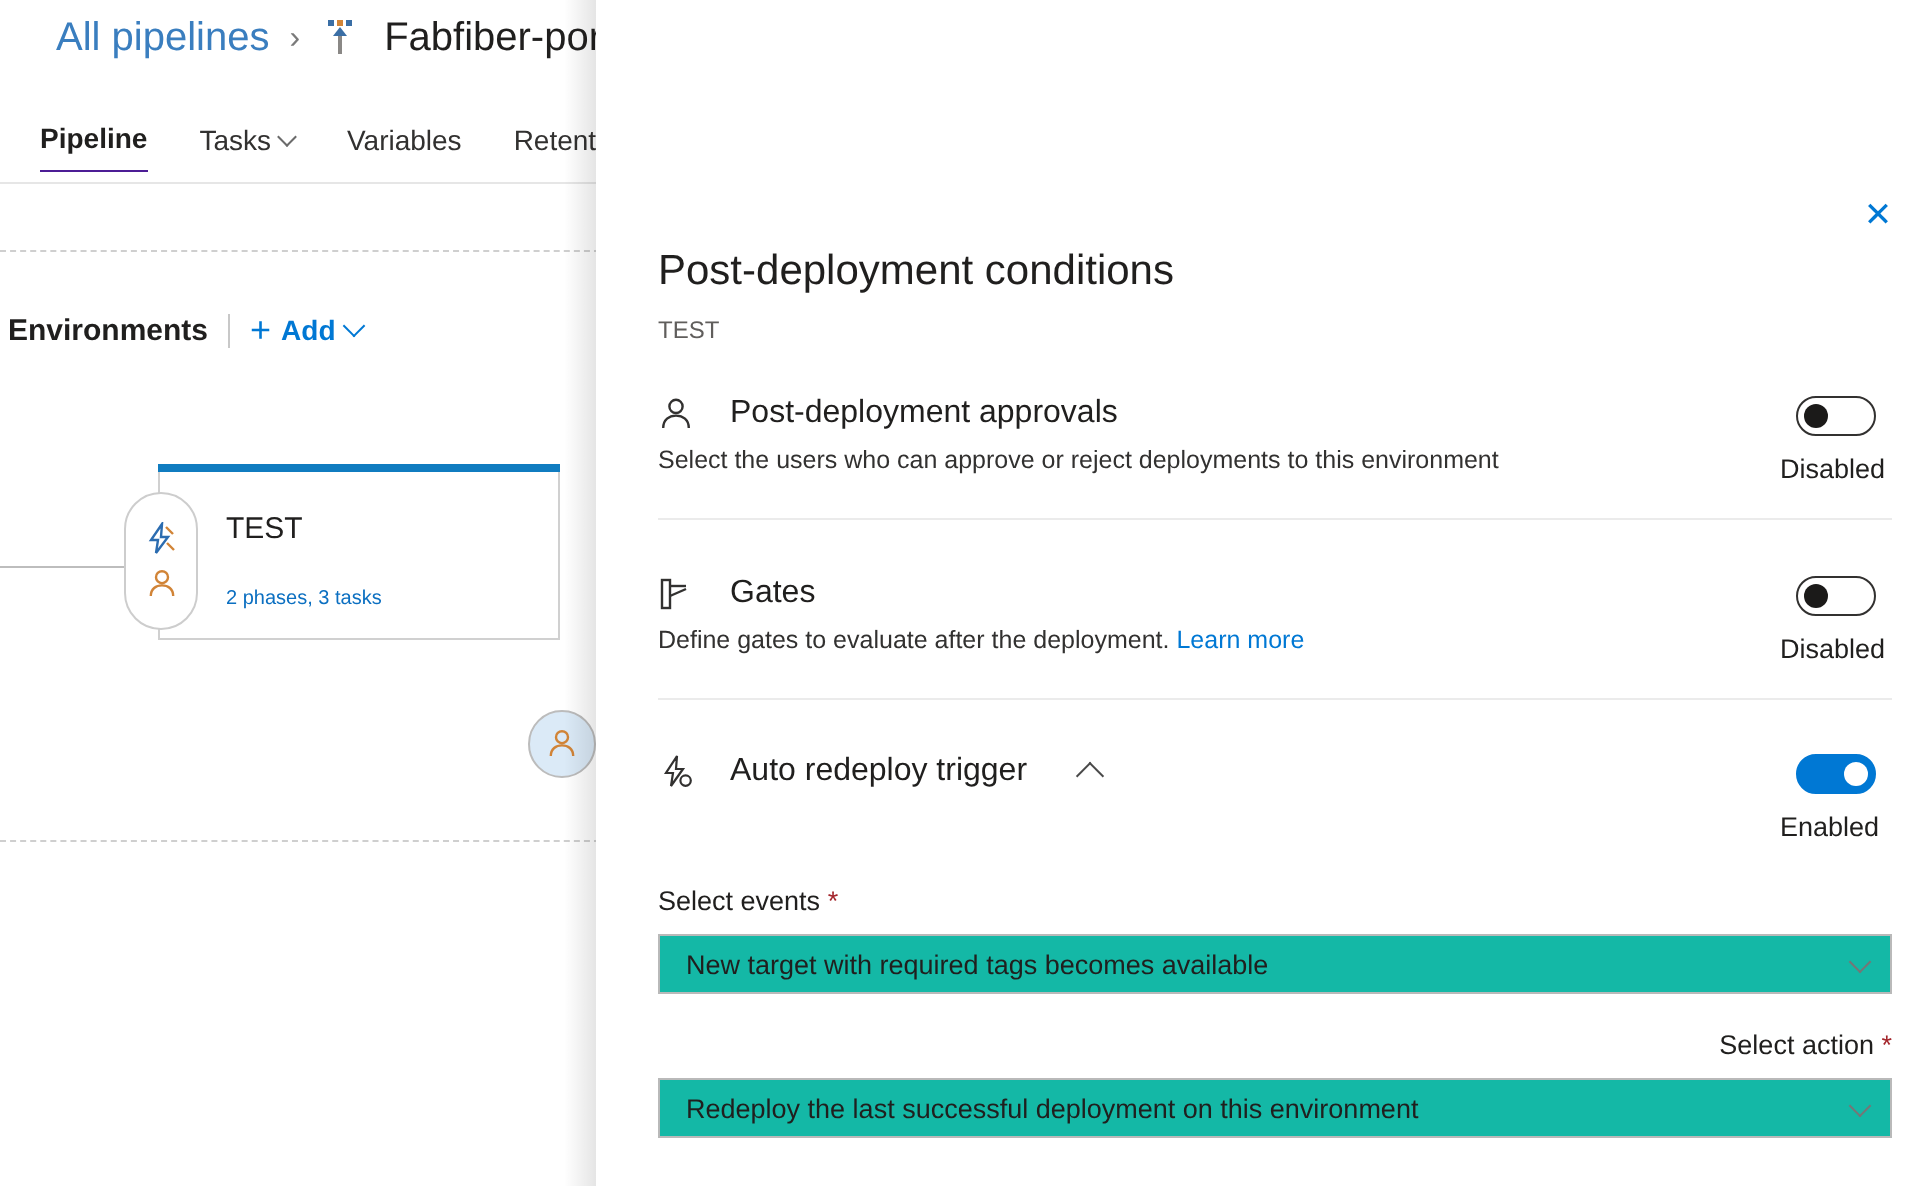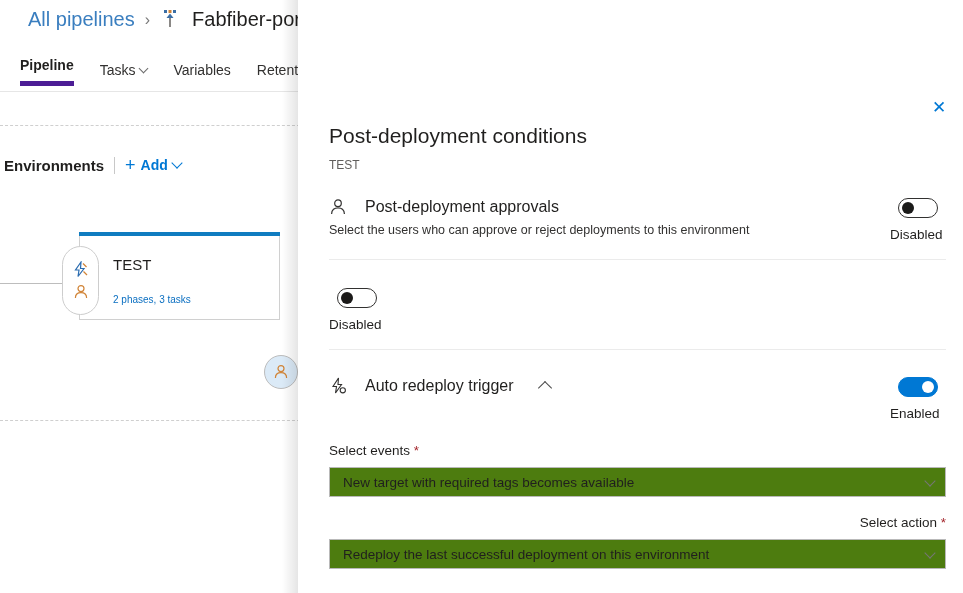--- a/index.html
+++ b/index.html
@@ -26,21 +26,21 @@
   .tb-save { color: #b4b2b0; }
   .tb-release { color: #201f1e; }
   .tb-plus { color: #0078d4; font-size: 21px; line-height: 1; font-weight: 300; }
   .chev { display: inline-block; width: 9px; height: 9px; border-right: 1.4px solid #6b6b6b;
           border-bottom: 1.4px solid #6b6b6b; transform: rotate(45deg); margin-bottom: 4px; }
   .ellipsis { font-size: 19px; color: #4a4a4a; letter-spacing: 2px; cursor: pointer; line-height: 0.6; }
 
   
   .tabs { position: absolute; left: 20px; top: 56px; display: flex; align-items: flex-end; gap: 26px; height: 30px; }
   .tab { font-size: 14px; color: #323130; padding-bottom: 8px; cursor: pointer; display: flex; align-items: center; gap: 5px; }
-  .tab.active { font-weight: bold; color: #201f1e; border-bottom: 5px solid #4c1d95; }
+  .tab.active { font-weight: bold; color: #201f1e; border-bottom: 1px solid #4c1d95; }
   .tab .chev { width: 7px; height: 7px; border-width: 1.2px; margin-bottom: 3px; }
   .tabs-rule { position: absolute; left: 0; top: 91px; width: 300px; height: 1px; background: #e6e6e6; }
 
   
   .canvas { position: absolute; left: 0; top: 92px; width: 300px; height: 501px; background: #fff; }
   .dash { position: absolute; left: 0; width: 300px; height: 0;
           border-top: 1px dashed #cfcfcf; }
   .env-head { position: absolute; left: 4px; top: 64px; display: flex; align-items: center; gap: 10px; }
   .env-title { font-size: 15px; font-weight: bold; color: #201f1e; }
   .vrule { width: 1px; height: 17px; background: #c8c8c8; }
@@ -86,21 +86,21 @@
   .toggle.on { background: #0078d4; border: 1px solid #0078d4; }
   .toggle.on .knob { position: absolute; right: 3px; top: 3px; width: 12px; height: 12px; border-radius: 50%; background: #fff; }
   .toggle-label { font-size: 13.5px; color: #201f1e; min-width: 56px; }
   .divider { position: absolute; left: 31px; width: 617px; height: 1px; background: #ebebeb; }
 
   .up-chev { display: inline-block; width: 10px; height: 10px; border-left: 1.5px solid #4a4a4a;
              border-top: 1.5px solid #4a4a4a; transform: rotate(45deg); margin-left: 8px; margin-top: 4px; cursor: pointer; }
 
   .field-label { font-size: 13.5px; color: #201f1e; }
   .req { color: #a4262c; }
-  .dropdown { width: 617px; height: 30px; border: 1px solid #b9b9b9; background: #4d7c0f;
+  .dropdown { width: 617px; height: 30px; border: 1px solid #b9b9b9; background: #14b8a6;
               display: flex; align-items: center; justify-content: space-between;
               padding: 0 11px 0 13px; font-size: 13.5px; color: #201f1e; cursor: pointer; }
   .dropdown .chev { width: 8px; height: 8px; border-color: #767676; margin-bottom: 3px; }
 
   svg { display: block; }
 </style>
 </head>
 <body>
 
 <div id="app">
@@ -238,20 +238,36 @@
               <span class="knob"></span>
             </div>
           <span class="toggle-label">Disabled</span>
         </div>
       </div>
     </div>
     <div class="divider" style="top:259px;"></div>
 
     <div class="section" style="top:288px;">
       <div class="sec-row">
+        <div>
+          <div class="sec-left">
+            <span>
+              <svg width="18" height="18" viewBox="0 0 18 18">
+                <rect x="2" y="2" width="4" height="14" fill="none" stroke="#323130" stroke-width="1.2"></rect>
+                <line x1="6" y1="5" x2="14" y2="5" stroke="#323130" stroke-width="1.2"></line>
+                <line x1="6" y1="10" x2="14" y2="6.5" stroke="#323130" stroke-width="1.2"></line>
+              </svg>
+            </span>
+            <span class="sec-title">Gates</span>
+          </div>
+          <div class="sec-desc">
+            <span>Define gates to evaluate after the deployment.</span>
+            <a>Learn more</a>
+          </div>
+        </div>
         <div class="toggle-wrap">
           <div class="toggle off">
               <span class="knob"></span>
             </div>
           <span class="toggle-label">Disabled</span>
         </div>
       </div>
     </div>
     <div class="divider" style="top:349px;"></div>
 

